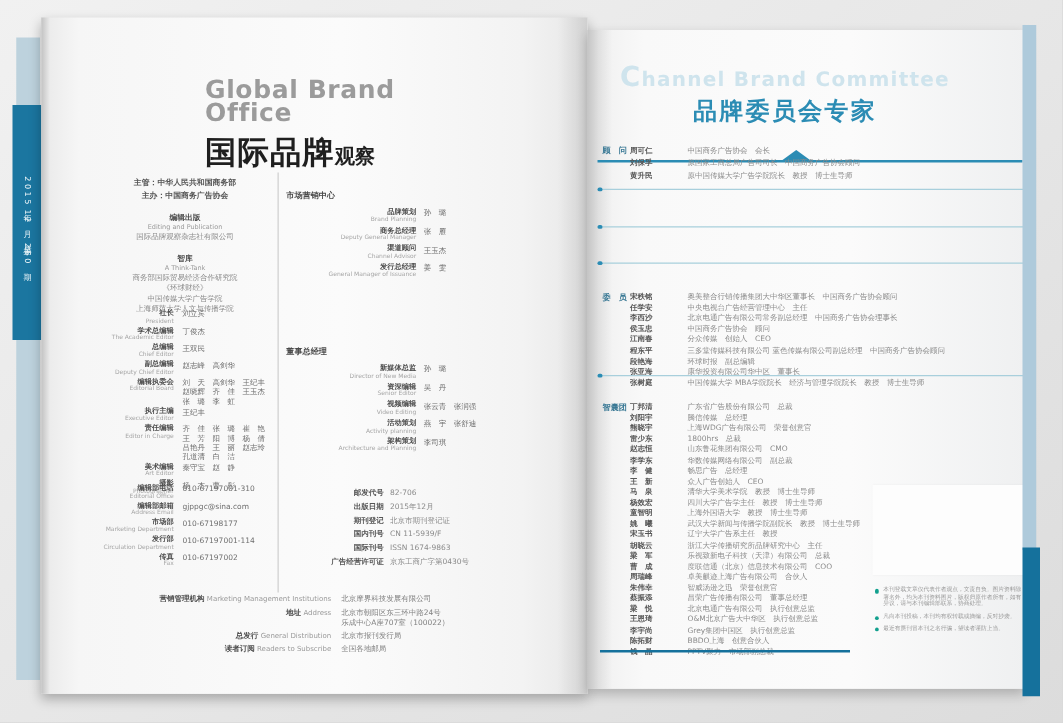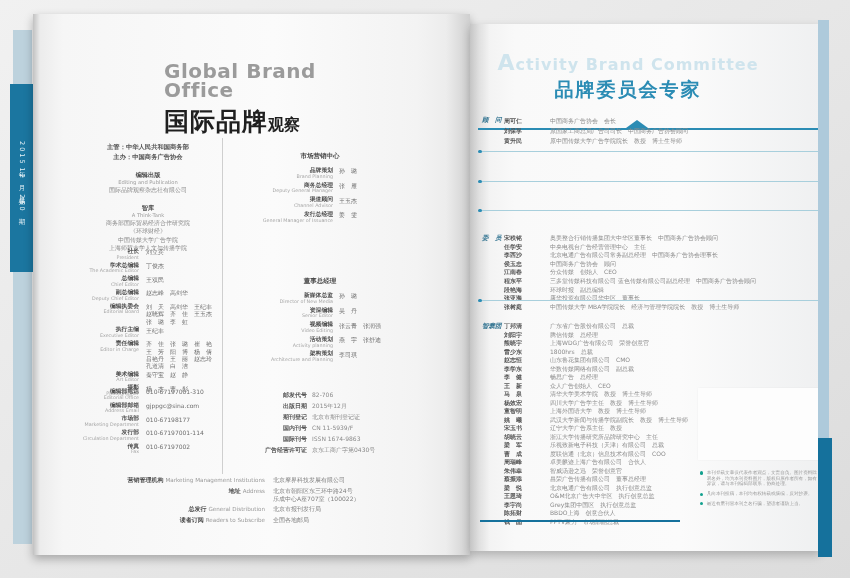--- a/index.html
+++ b/index.html
@@ -38,21 +38,21 @@
   .lp-org .t{font-size:6px;color:#8a8a8a;line-height:8.6px;white-space:pre-line;}
   .roster{position:absolute;left:10px;top:234px;width:212px;}
   .roster.contacts{top:374px;}
   .r-row{display:grid;grid-template-columns:96px 1fr;column-gap:7px;margin-bottom:1.5px;}
   .r-lab{text-align:right;}
   .r-lab .cn{font-size:5.8px;font-weight:bold;color:#4d4d4d;line-height:6.6px;}
   .r-lab .en{font-size:4.8px;color:#a6a6a6;line-height:5.6px;}
   .r-val{font-size:6px;color:#6e6e6e;line-height:7.2px;white-space:pre-line;padding-top:.4px;}
   .v-div{position:absolute;left:189px;top:124px;width:1px;height:336px;background:#cfcfcf;}
   .rcol-block{position:absolute;left:196px;width:182px;}
-  .rcol-block .bt{font-size:6.5px;font-weight:bold;color:#4a4a4a;text-align:center;margin-bottom:6px;}
+  .rcol-block .bt{font-size:6.5px;font-weight:bold;color:#4a4a4a;margin-bottom:6px;}
   .m-row{display:grid;grid-template-columns:104px 1fr;column-gap:6px;margin-bottom:2px;}
   .m-lab{text-align:right;}
   .m-lab .cn{font-size:5.8px;font-weight:bold;color:#4d4d4d;line-height:6.8px;}
   .m-lab .en{font-size:4.8px;color:#a6a6a6;line-height:5.8px;}
   .m-val{font-size:6px;color:#6e6e6e;line-height:7px;padding-top:.4px;}
   .pub{position:absolute;left:150px;top:377px;width:228px;}
   .pub-row{display:grid;grid-template-columns:124px 1fr;column-gap:5px;margin-bottom:4px;}
   .p-lab{text-align:right;font-size:6px;font-weight:bold;color:#555;line-height:7px;}
   .p-val{font-size:6px;color:#8a8a8a;line-height:7px;}
   .lp-footer{position:absolute;left:62px;top:462px;width:310px;}
@@ -63,21 +63,21 @@
   .b-val{font-size:6px;color:#808080;line-height:7.4px;white-space:pre-line;}
   
   .rp-head{position:absolute;left:8px;top:30px;width:300px;text-align:center;}
   .rp-head .en{font-size:16px;font-weight:bold;color:#cfe4ed;letter-spacing:1px;line-height:18px;}
   .rp-head .en::first-letter{font-size:22px;}
   .rp-head .cn{font-size:19px;font-weight:bold;color:#2b8cb4;letter-spacing:2px;margin-top:3px;}
   .rp-rule{position:absolute;left:8px;top:104px;width:340px;height:2px;background:#2b8cb4;}
   .rp-tri{position:absolute;left:148px;top:-8px;width:0;height:0;
     border-left:11px solid transparent;border-right:11px solid transparent;border-bottom:8px solid #2b8cb4;}
   .sec{position:absolute;left:8px;width:340px;}
-  .sec-label{position:absolute;left:4px;top:0;font-size:6.5px;font-weight:bold;color:#3a7995;font-style:italic;}
+  .sec-label{position:absolute;left:4px;top:0;font-size:6.5px;font-weight:bold;color:#3a7995;}
   .sec-rows{margin-left:26px;}
   .c-row{display:grid;grid-template-columns:40px 1fr;column-gap:6px;}
   .c-name{font-size:6px;font-weight:bold;color:#565656;}
   .c-desc{font-size:6px;color:#8b8b8b;}
   .lh10 .c-row{line-height:10px;} .lh9 .c-row{line-height:9px;}
   .lh86 .c-row{line-height:8.6px;} .lh85 .c-row{line-height:8.5px;}
   .sec-sep{position:absolute;left:8px;width:342px;height:1px;background:#a8cfdc;}
   .sec-sep::before{content:"";position:absolute;left:0;top:-1.5px;width:3.5px;height:3.5px;border-radius:50%;background:#2b8cb4;}
   .rp-bottom-line{position:absolute;left:10px;top:496px;width:200px;height:2px;background:#15719c;}
   .white-box{position:absolute;left:228px;top:364px;width:126px;height:72px;background:#fdfdfd;box-shadow:0 0 2px rgba(0,0,0,.05);}
@@ -401,21 +401,21 @@
           </div>
           <div class="b-val">全国各地邮局</div>
         </div>
       </div>
   </div>
 
   <div class="page-right">
     <div class="spine-shade-r"></div>
 
     <div class="rp-head">
-      <div class="en">Activity Brand Committee</div>
+      <div class="en">Channel Brand Committee</div>
       <div class="cn">品牌委员会专家</div>
     </div>
     <div class="rp-rule">
       <div class="rp-tri"></div>
     </div>
 
     <div class="sec lh10" style="top:92px;">
       <div class="sec-label">顾　问</div>
       <div class="sec-rows">
 

